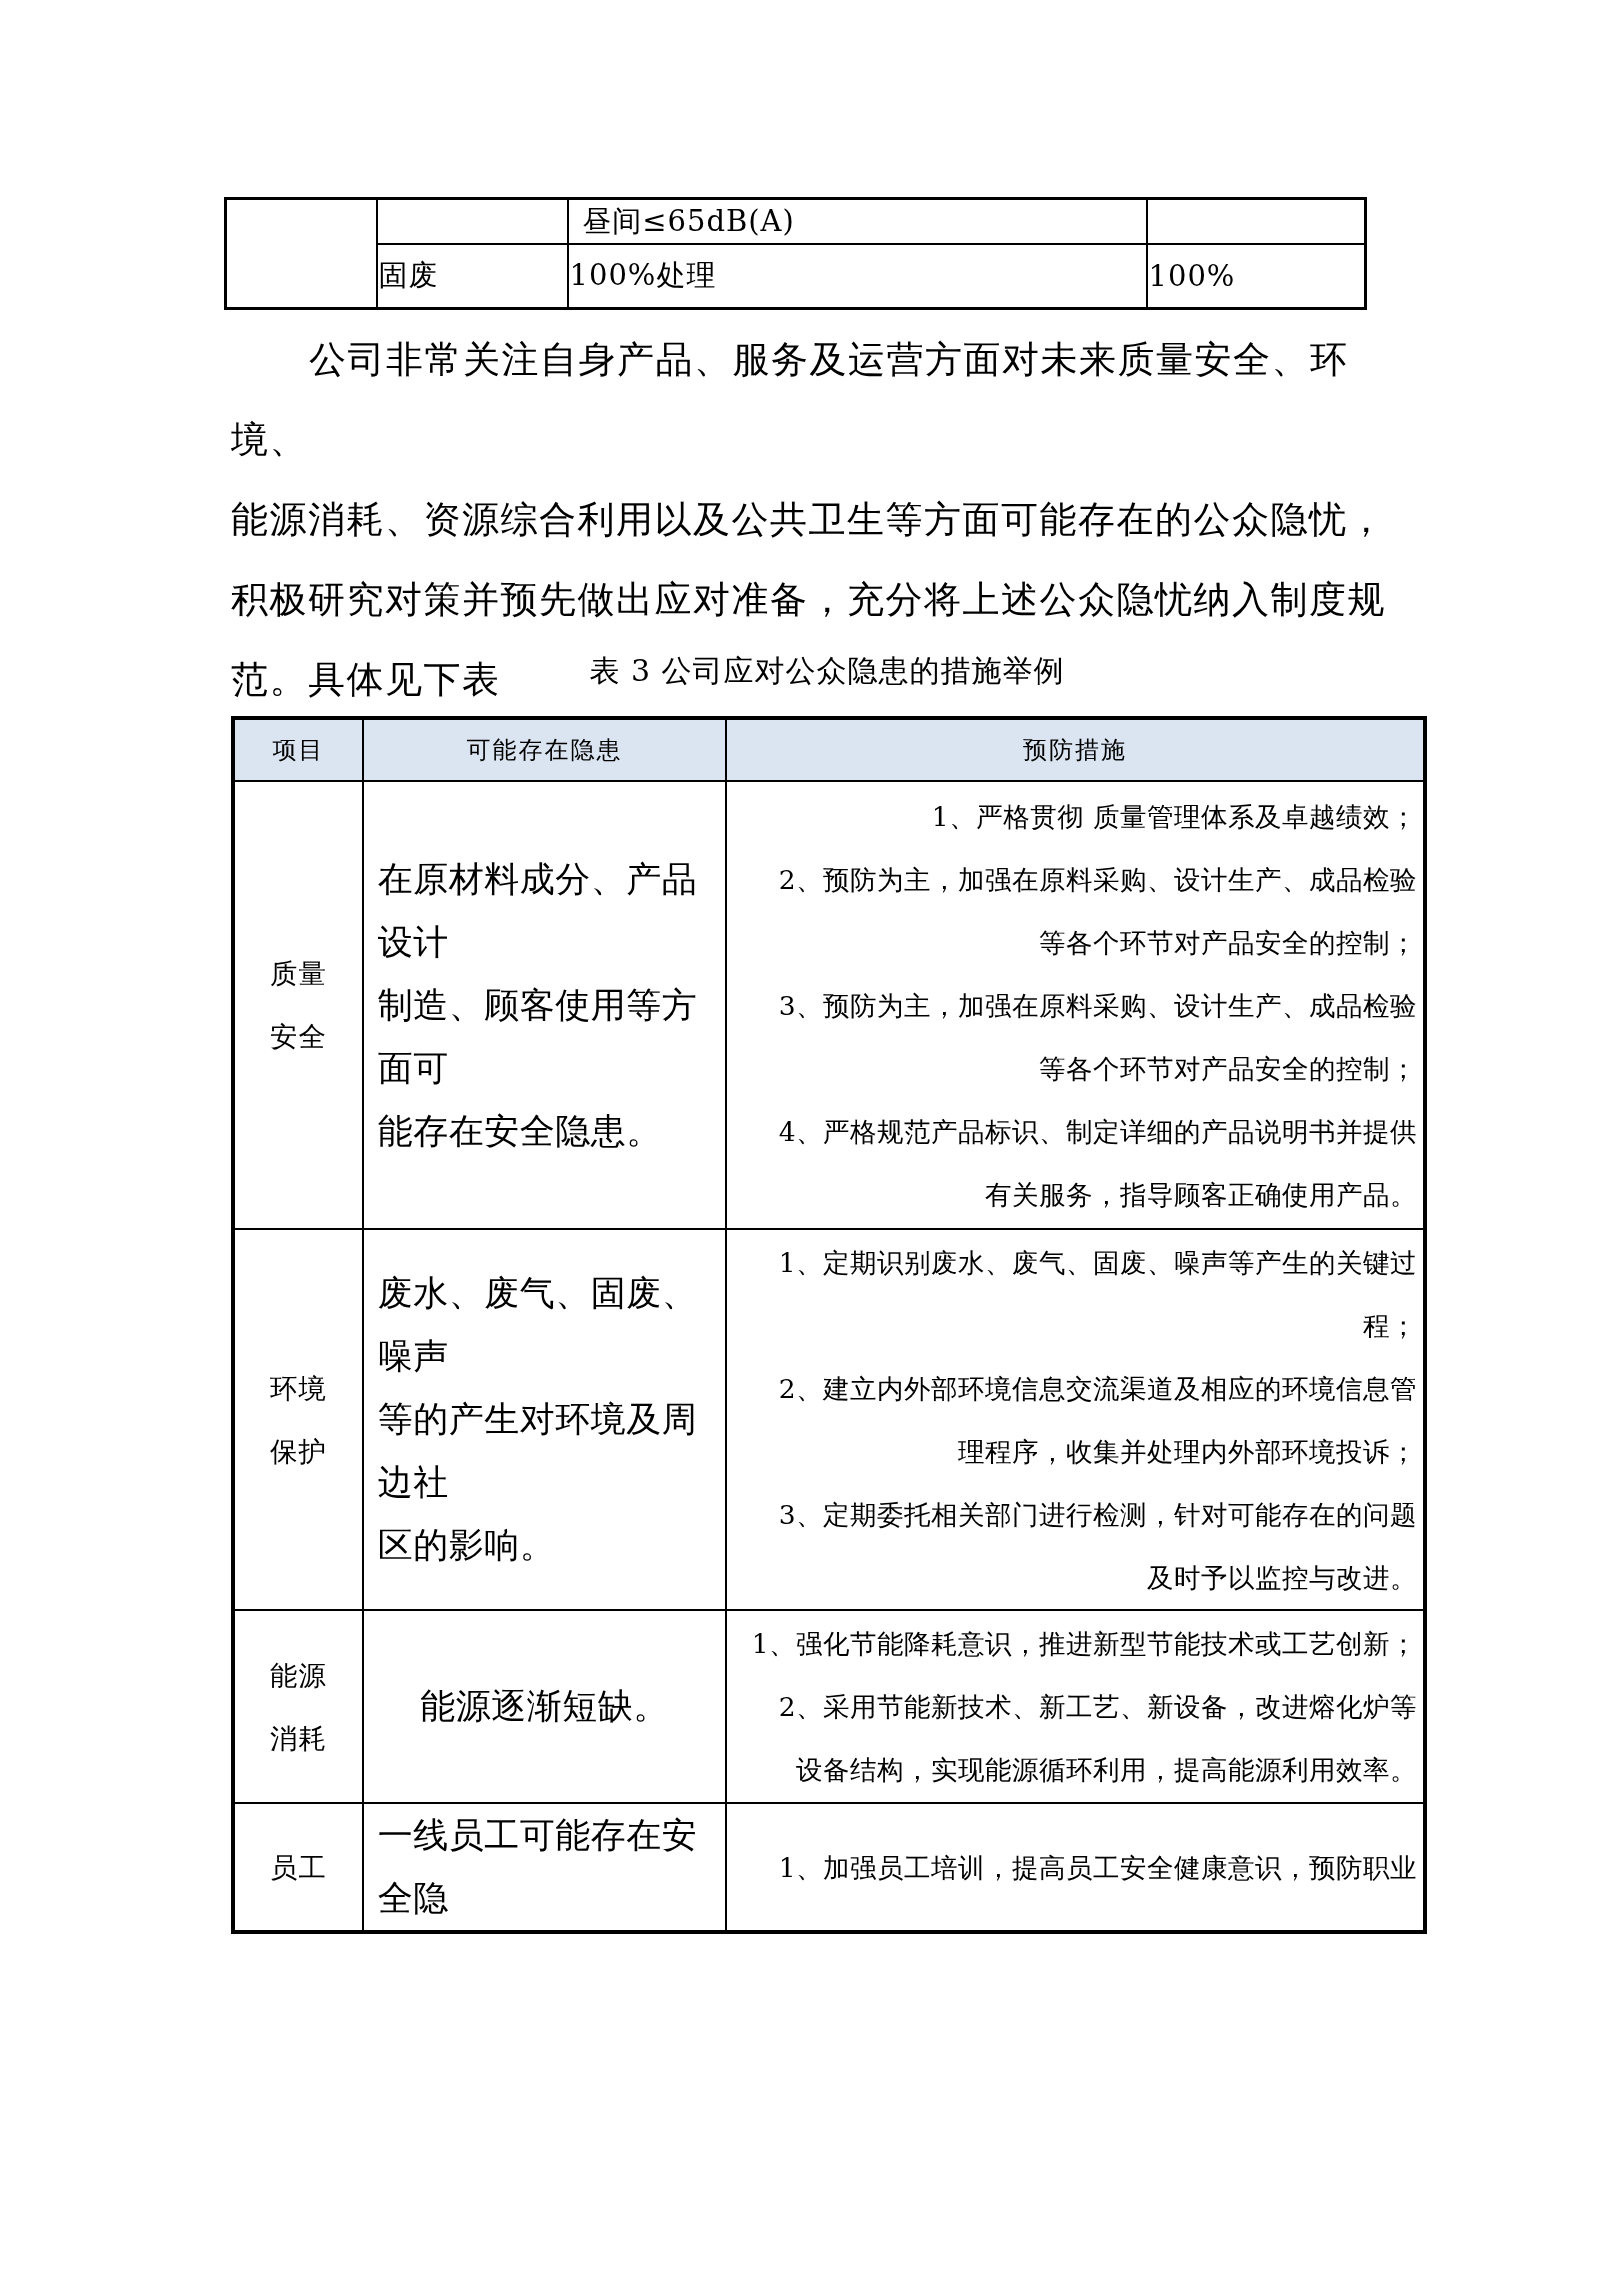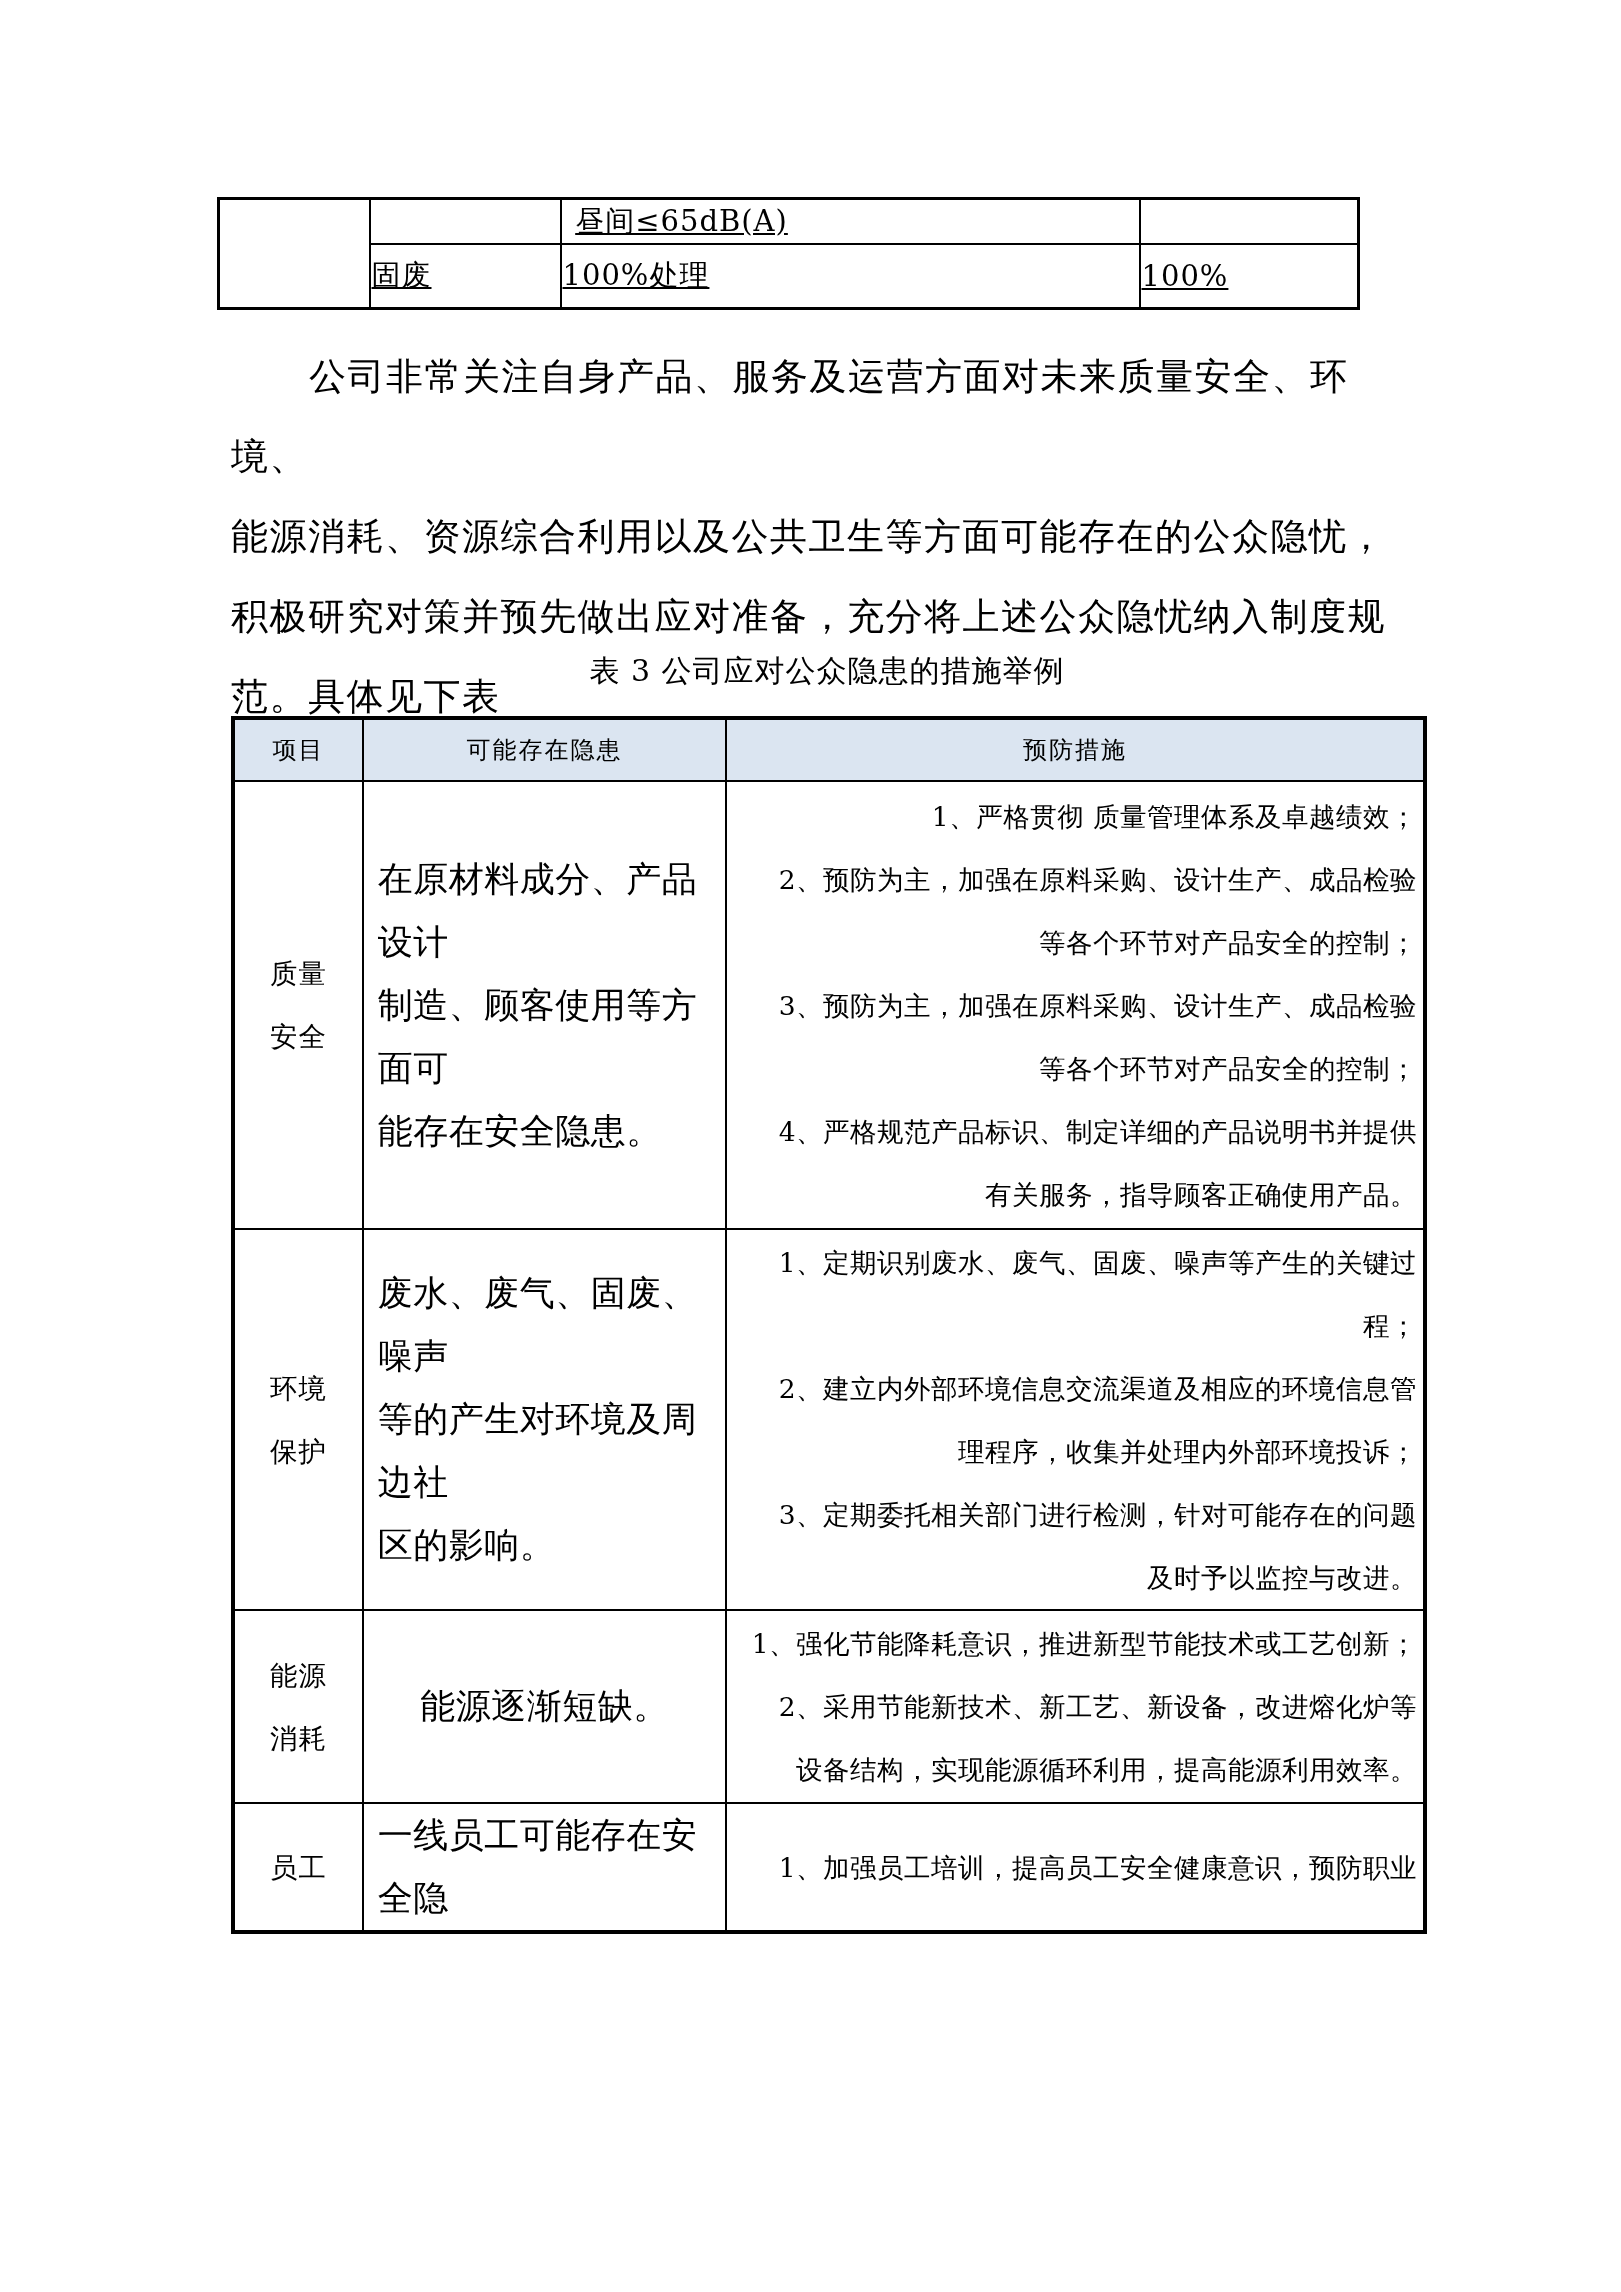--- a/index.html
+++ b/index.html
@@ -5,36 +5,35 @@
   html,body { margin:0; padding:0; background:#e8e8e8; }
   .page {
     position:relative; width:1621px; height:2293px; margin:0 auto;
     background:#ffffff; color:#000;
     font-family:"DejaVu Serif","Liberation Serif",serif;
     overflow:hidden;
   }
 
   
   table.toptable {
-    position:absolute; left:217px; top:197px; width:1140px;
+    position:absolute; left:224px; top:197px; width:1140px;
     border-collapse:collapse; table-layout:fixed;
     border:3.9px solid #000;
-    text-decoration:underline;
   }
   table.toptable td {
     border:2px solid #000; font-size:29px; text-align:left;
     vertical-align:middle; overflow:hidden; letter-spacing:1px;
   }
   table.toptable td.tt-noise { text-align:left; padding-left:13.7px; }
   table.toptable tr.tt-r1 td { height:41px; }
   table.toptable tr.tt-r2 td { height:60px; }
 
   
   .paragraph {
-    position:absolute; left:231px; top:337px; width:1184px;
+    position:absolute; left:231px; top:320px; width:1184px;
     font-size:37px; line-height:80px; letter-spacing:1.5px;
     white-space:pre-line; text-indent:78px;
   }
 
   
   .caption {
     position:absolute; left:231px; top:651px; width:1192px;
     text-align:center; font-size:30px; letter-spacing:1px;
   }
 

